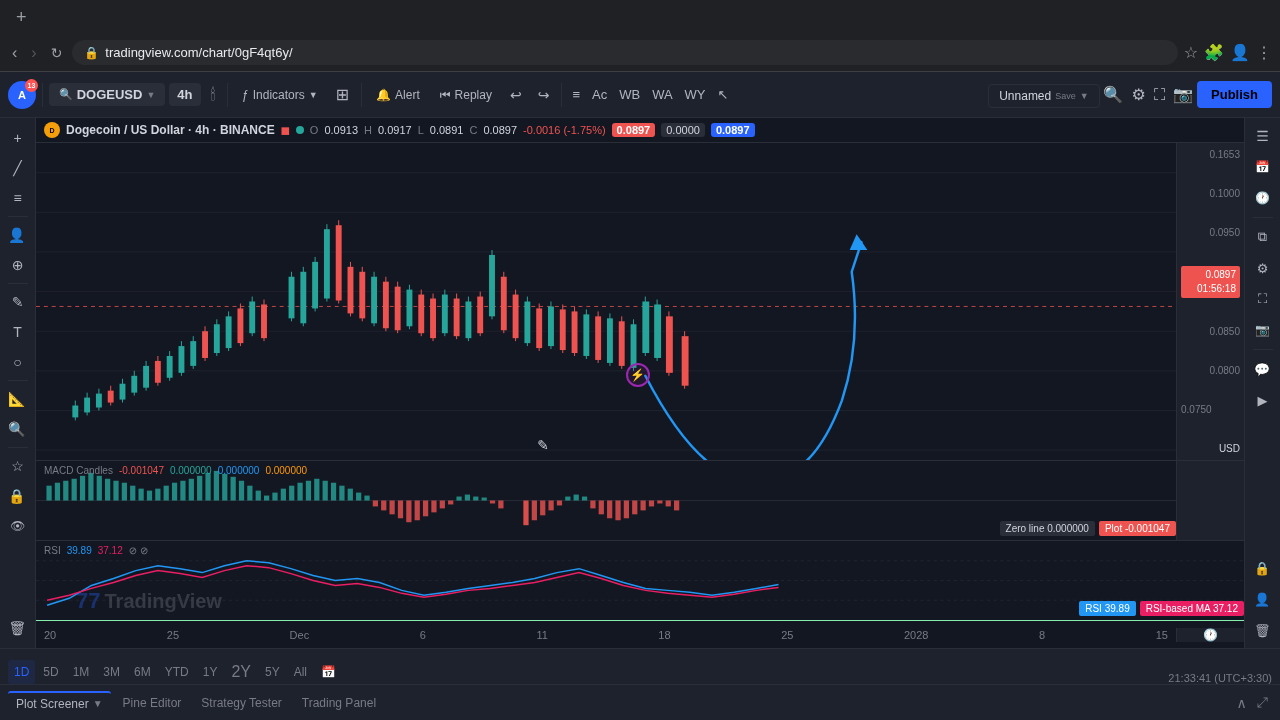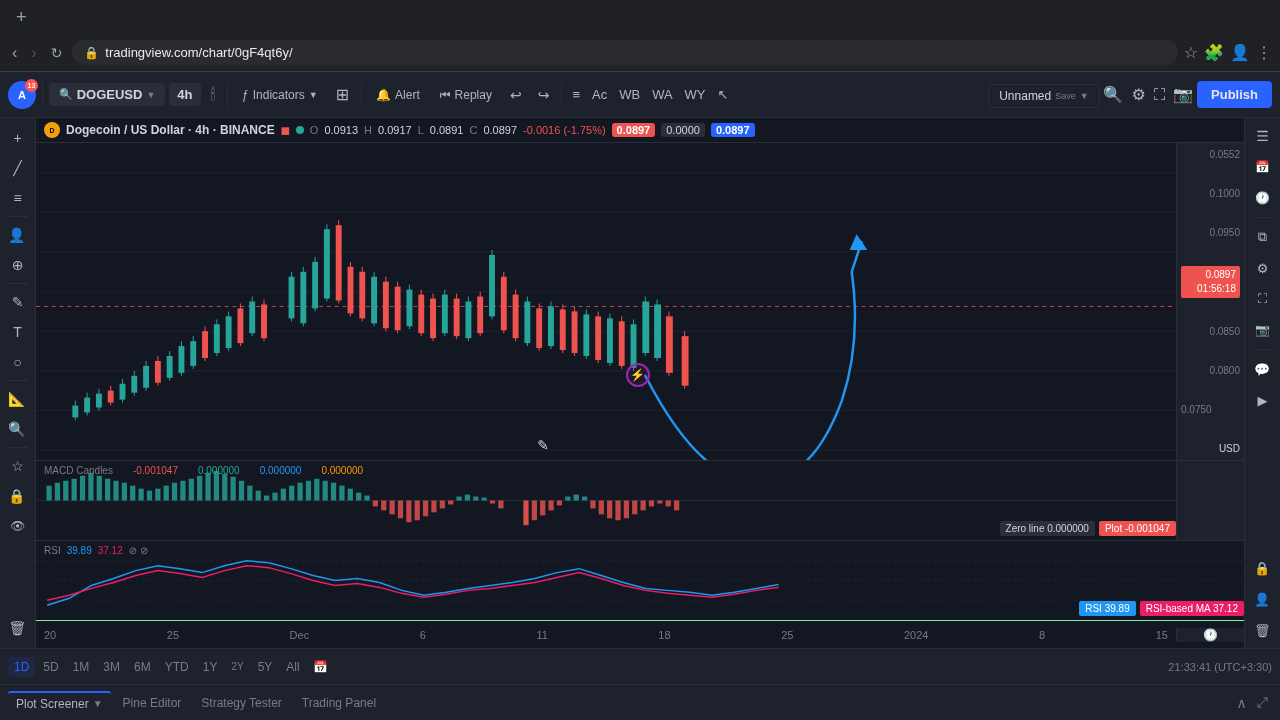--- a/index.html
+++ b/index.html
@@ -85,21 +85,21 @@
   <div style="margin-left:auto;display:flex;align-items:flex-end;gap:0;">
     <button style="background:none;border:1px solid #2a2e39;border-radius:4px;padding:4px 10px;color:#d1d4dc;font-size:12px;cursor:pointer;display:flex;align-items:center;gap:4px;">
       <span>Unnamed</span>
       <span style="font-size:9px;color:#787b86;">Save</span>
       <span style="font-size:9px;color:#787b86;">▼</span>
     </button>
     <button style="background:none;border:none;color:#b2b5be;cursor:pointer;font-size:16px;padding:4px;">🔍</button>
     <button style="background:none;border:none;color:#b2b5be;cursor:pointer;font-size:16px;padding:4px;">⚙</button>
     <button style="background:none;border:none;color:#b2b5be;cursor:pointer;font-size:16px;padding:4px;">⛶</button>
     <button style="background:none;border:none;color:#b2b5be;cursor:pointer;font-size:16px;padding:4px;">📷</button>
-    <button style="background:#2962ff;border:none;border-radius:4px;padding:6px 14px;color:#e5e5e5;font-size:13px;font-weight:600;cursor:pointer;">Publish</button>
+    <button style="background:#2962ff;border:none;border-radius:4px;padding:6px 14px;color:#000000;font-size:13px;font-weight:600;cursor:pointer;">Publish</button>
   </div>
 </div>
 
 <div style="display:flex;height:calc(720px - 34px - 38px - 46px - 36px - 36px);background:#131722;">
 
   <div style="width:36px;background:#1e222d;border-right:1px solid #2a2e39;display:flex;flex-direction:column;align-items:center;padding:6px 0;gap:2px;overflow:hidden;">
     <button style="width:28px;height:28px;background:none;border:none;color:#b2b5be;cursor:pointer;display:flex;align-items:center;justify-content:center;border-radius:4px;font-size:14px;">+</button>
     <button style="width:28px;height:28px;background:none;border:none;color:#b2b5be;cursor:pointer;display:flex;align-items:center;justify-content:center;border-radius:4px;font-size:14px;">╱</button>
     <button style="width:28px;height:28px;background:none;border:none;color:#b2b5be;cursor:pointer;display:flex;align-items:center;justify-content:center;border-radius:4px;font-size:14px;">≡</button>
     <div style="width:20px;height:1px;background:#2a2e39;margin:2px 0;"></div>
@@ -317,38 +317,38 @@
 
             <polygon points="835,92 828,108 846,108" fill="#2196f3"></polygon>
 
             <text x="510" y="310" fill="#d1d4dc" font-size="14">✎</text>
           </svg>
 
           <div style="position:absolute;left:590px;top:220px;width:24px;height:24px;border-radius:50%;border:2px solid #9c27b0;display:flex;align-items:center;justify-content:center;color:#9c27b0;font-size:12px;background:rgba(156,39,176,0.1);">⚡</div>
         </div>
 
         <div style="width:68px;background:#1e222d;border-left:1px solid #2a2e39;display:flex;flex-direction:column;justify-content:space-between;padding:6px 4px;font-size:10px;color:#787b86;">
-          <div style="text-align:right;">0.0552</div>
+          <div style="text-align:right;">0.1653</div>
           <div style="text-align:right;">0.1000</div>
           <div style="text-align:right;">0.0950</div>
           <div style="background:#ef5350;color:#fff;padding:2px 4px;border-radius:2px;text-align:right;font-size:10px;line-height:1.4;">
             <div>0.0897</div>
             <div>01:56:18</div>
           </div>
           <div style="text-align:right;">0.0850</div>
           <div style="text-align:right;">0.0800</div>
           <div style="text-align:left;">0.0750</div>
 
           <div style="text-align:right;cursor:pointer;color:#d1d4dc;font-size:10px;">USD</div>
         </div>
       </div>
 
       <div style="height:80px;border-top:1px solid #2a2e39;position:relative;background:#131722;display:flex;">
         <div style="flex:1;position:relative;overflow:hidden;">
-          <div style="position:absolute;top:4px;left:8px;font-size:10px;color:#787b86;z-index:10;display:flex;gap:20px;">
+          <div style="position:absolute;top:4px;left:8px;font-size:10px;color:#787b86;z-index:10;display:flex;gap:6px;">
             <span>MACD Candles</span>
             <span style="color:#ef5350;">-0.001047</span>
             <span style="color:#26a69a;">0.000000</span>
             <span style="color:#2196f3;">0.000000</span>
             <span style="color:#ff9800;">0.000000</span>
           </div>
           <svg viewBox="0 0 1090 80" preserveAspectRatio="none" style="width:100%;height:100%;display:block;">
 
             <line x1="0" y1="40" x2="1090" y2="40" stroke="#2a2e39" stroke-width="0.8"></line>
 
@@ -471,34 +471,38 @@
 
           <div style="position:absolute;bottom:4px;right:0;display:flex;gap:4px;font-size:10px;z-index:10;">
             <span style="background:#2196f3;color:#fff;padding:2px 6px;border-radius:2px;">
               <span>RSI</span> <span>39.89</span>
             </span>
             <span style="background:#e91e63;color:#fff;padding:2px 6px;border-radius:2px;">
               <span>RSI-based MA</span> <span>37.12</span>
             </span>
           </div>
 
+          <div style="position:absolute;bottom:6px;left:40px;opacity:0.35;font-size:20px;font-weight:bold;color:#787b86;display:flex;align-items:center;gap:4px;">
+            <span style="color:#2962ff;font-size:22px;font-weight:900;">77</span>
+            <span>TradingView</span>
+          </div>
         </div>
 
       </div>
 
       <div style="height:28px;background:#131722;border-top:1px solid #86efac;display:flex;align-items:center;font-size:11px;color:#787b86;">
         <div style="flex:1;display:flex;align-items:center;padding:0 8px;justify-content:space-between;">
           <span>20</span>
           <span>25</span>
           <span>Dec</span>
           <span>6</span>
           <span>11</span>
           <span>18</span>
           <span>25</span>
-          <span>2024</span>
+          <span>2028</span>
           <span>8</span>
           <span>15</span>
         </div>
         <div style="width:68px;background:#1e222d;border-left:1px solid #2a2e39;display:flex;align-items:center;justify-content:center;cursor:pointer;">
           <span style="font-size:12px;color:#787b86;">🕐</span>
         </div>
       </div>
 
     </div>
   </div>
@@ -515,30 +519,30 @@
     <div style="width:20px;height:1px;background:#2a2e39;margin:2px 0;"></div>
     <button style="width:28px;height:28px;background:none;border:none;color:#b2b5be;cursor:pointer;display:flex;align-items:center;justify-content:center;border-radius:4px;font-size:13px;">💬</button>
     <button style="width:28px;height:28px;background:none;border:none;color:#b2b5be;cursor:pointer;display:flex;align-items:center;justify-content:center;border-radius:4px;font-size:13px;">▶</button>
     <div style="flex:1;"></div>
     <button style="width:28px;height:28px;background:none;border:none;color:#b2b5be;cursor:pointer;display:flex;align-items:center;justify-content:center;border-radius:4px;font-size:13px;">🔒</button>
     <button style="width:28px;height:28px;background:none;border:none;color:#b2b5be;cursor:pointer;display:flex;align-items:center;justify-content:center;border-radius:4px;font-size:13px;">👤</button>
     <button style="width:28px;height:28px;background:none;border:none;color:#b2b5be;cursor:pointer;display:flex;align-items:center;justify-content:center;border-radius:4px;font-size:13px;">🗑</button>
   </div>
 </div>
 
-<div style="height:36px;background:#1e222d;border-top:1px solid #2a2e39;display:flex;align-items:center;padding:0 8px;gap:2px;">
+<div style="height:36px;background:#1e222d;border-top:1px solid #2a2e39;display:flex;align-items:flex-end;padding:0 8px;gap:2px;">
   <div style="display:flex;gap:2px;">
     <button style="background:none;border:none;color:#2962ff;cursor:pointer;padding:3px 6px;border-radius:3px;font-size:12px;background:rgba(41,98,255,0.1);">1D</button>
     <button style="background:none;border:none;color:#787b86;cursor:pointer;padding:3px 6px;border-radius:3px;font-size:12px;">5D</button>
     <button style="background:none;border:none;color:#787b86;cursor:pointer;padding:3px 6px;border-radius:3px;font-size:12px;">1M</button>
     <button style="background:none;border:none;color:#787b86;cursor:pointer;padding:3px 6px;border-radius:3px;font-size:12px;">3M</button>
     <button style="background:none;border:none;color:#787b86;cursor:pointer;padding:3px 6px;border-radius:3px;font-size:12px;">6M</button>
     <button style="background:none;border:none;color:#787b86;cursor:pointer;padding:3px 6px;border-radius:3px;font-size:12px;">YTD</button>
     <button style="background:none;border:none;color:#787b86;cursor:pointer;padding:3px 6px;border-radius:3px;font-size:12px;">1Y</button>
-    <button style="background:none;border:none;color:#787b86;cursor:pointer;padding:3px 6px;border-radius:3px;font-size:10px;">2Y</button>
+    <button style="background:none;border:none;color:#787b86;cursor:pointer;padding:3px 6px;border-radius:3px;font-size:16px;">2Y</button>
     <button style="background:none;border:none;color:#787b86;cursor:pointer;padding:3px 6px;border-radius:3px;font-size:12px;">5Y</button>
     <button style="background:none;border:none;color:#787b86;cursor:pointer;padding:3px 6px;border-radius:3px;font-size:12px;">All</button>
     <button style="background:none;border:none;color:#787b86;cursor:pointer;padding:3px 6px;border-radius:3px;font-size:12px;">📅</button>
   </div>
   <div style="margin-left:auto;font-size:11px;color:#787b86;">21:33:41 (UTC+3:30)</div>
 </div>
 
 <div style="height:36px;background:#1e222d;border-top:1px solid #2a2e39;display:flex;align-items:center;padding:0 8px;gap:4px;">
   <div style="color:#b2b5be;font-size:12px;cursor:pointer;display:flex;align-items:center;gap:4px;padding:4px 8px;border-radius:3px;border-top:2px solid #2962ff;">
     <span>Plot Screener</span>

